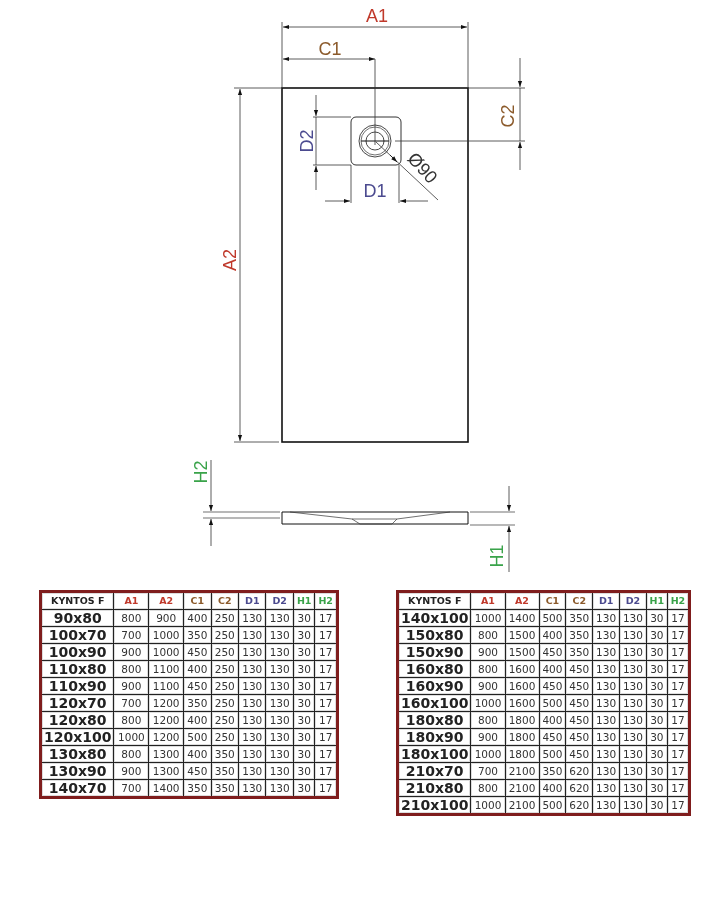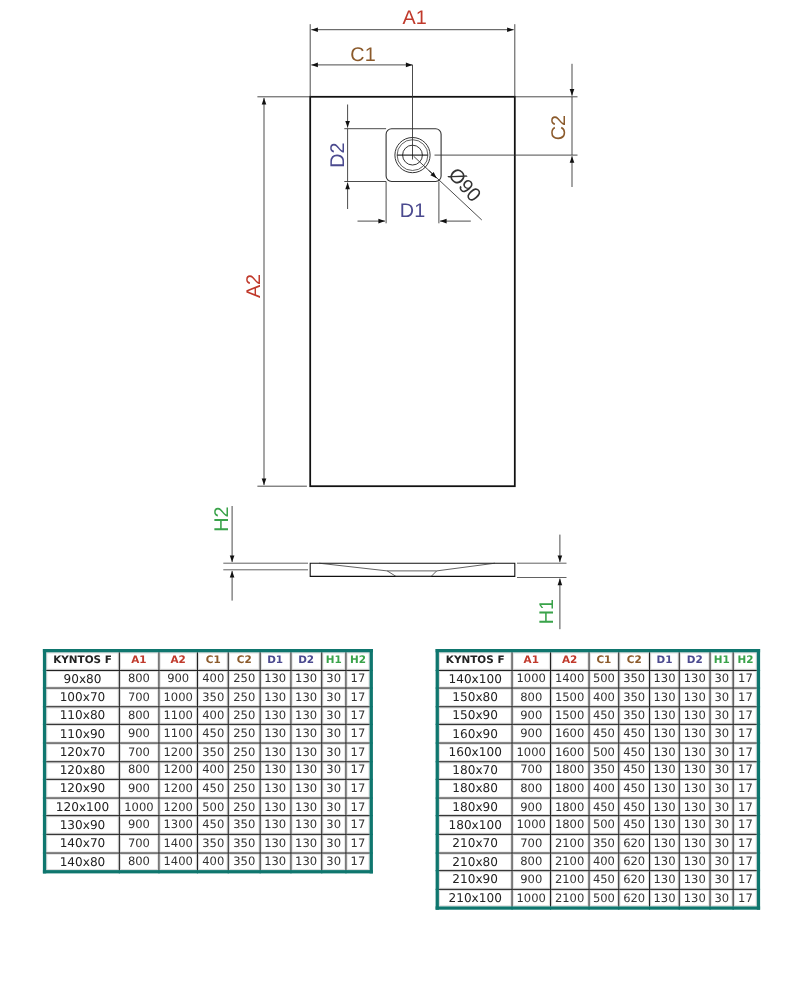--- a/index.html
+++ b/index.html
@@ -1,22 +1,22 @@
 <!DOCTYPE html>
 <html><head>
   <meta charset="utf-8">
   <style>
     html, body { margin:0; padding:0; background:#fff; }
     body { width:722px; height:900px; position:relative; overflow:hidden; font-family:"Liberation Sans", sans-serif; }
     #drawing { position:absolute; left:0; top:0; width:722px; height:585px; }
     .lbl { font-family:"Liberation Sans", sans-serif; font-size:18px; }
-    table.spec { position:absolute; border-collapse:collapse; border:3px solid #0f766e; font-family:"DejaVu Sans", sans-serif; font-size:10.5px; color:#333; }
+    table.spec { position:absolute; border-collapse:collapse; border:3px solid #7f1d1d; font-family:"DejaVu Sans", sans-serif; font-size:10.5px; color:#333; }
     table.spec td, table.spec th { border:1.5px solid #222; height:15.6px; padding:0 2px; text-align:center; font-weight:normal; box-shadow: inset 0 0 0 1px #ddd; }
     table.spec th { font-size:9.5px; font-weight:bold; }
-    table.spec td.model { font-weight:normal; color:#222; font-size:11px;margin-top:24px; }
+    table.spec td.model { font-weight:bold; color:#222; font-size:14px;margin-top:24px; }
     #table-left { left:39px; top:590px; width:300px; }
     #table-right { left:396px; top:590px; width:295px; }
     .c-model { width:62px; }
   </style>
 </head>
 <body>
 
 <svg id="drawing" viewBox="0 0 722 585" xmlns="http://www.w3.org/2000/svg">
   <defs>
     <marker id="arr" viewBox="0 0 10 10" refX="10" refY="5" markerWidth="9" markerHeight="6" orient="auto-start-reverse" markerUnits="userSpaceOnUse">
@@ -122,20 +122,31 @@
         <td>700</td>
         <td>1000</td>
         <td>350</td>
         <td>250</td>
         <td>130</td>
         <td>130</td>
         <td>30</td>
         <td>17</td>
       </tr>
       <tr>
+        <td class="model">100x90</td>
+        <td>900</td>
+        <td>1000</td>
+        <td>450</td>
+        <td>250</td>
+        <td>130</td>
+        <td>130</td>
+        <td>30</td>
+        <td>17</td>
+      </tr>
+      <tr>
         <td class="model">110x80</td>
         <td>800</td>
         <td>1100</td>
         <td>400</td>
         <td>250</td>
         <td>130</td>
         <td>130</td>
         <td>30</td>
         <td>17</td>
       </tr>
@@ -166,36 +177,36 @@
         <td>800</td>
         <td>1200</td>
         <td>400</td>
         <td>250</td>
         <td>130</td>
         <td>130</td>
         <td>30</td>
         <td>17</td>
       </tr>
       <tr>
-        <td class="model">120x90</td>
-        <td>900</td>
+        <td class="model">120x100</td>
+        <td>1000</td>
         <td>1200</td>
-        <td>450</td>
-        <td>250</td>
-        <td>130</td>
-        <td>130</td>
-        <td>30</td>
-        <td>17</td>
-      </tr>
-      <tr>
-        <td class="model">120x100</td>
-        <td>1000</td>
-        <td>1200</td>
-        <td>500</td>
-        <td>250</td>
+        <td>500</td>
+        <td>250</td>
+        <td>130</td>
+        <td>130</td>
+        <td>30</td>
+        <td>17</td>
+      </tr>
+      <tr>
+        <td class="model">130x80</td>
+        <td>800</td>
+        <td>1300</td>
+        <td>400</td>
+        <td>350</td>
         <td>130</td>
         <td>130</td>
         <td>30</td>
         <td>17</td>
       </tr>
       <tr>
         <td class="model">130x90</td>
         <td>900</td>
         <td>1300</td>
         <td>450</td>
@@ -203,31 +214,20 @@
         <td>130</td>
         <td>130</td>
         <td>30</td>
         <td>17</td>
       </tr>
       <tr>
         <td class="model">140x70</td>
         <td>700</td>
         <td>1400</td>
         <td>350</td>
-        <td>350</td>
-        <td>130</td>
-        <td>130</td>
-        <td>30</td>
-        <td>17</td>
-      </tr>
-      <tr>
-        <td class="model">140x80</td>
-        <td>800</td>
-        <td>1400</td>
-        <td>400</td>
         <td>350</td>
         <td>130</td>
         <td>130</td>
         <td>30</td>
         <td>17</td>
       </tr>
     </tbody>
 </table>
 
 <table class="spec" id="table-right">
@@ -272,46 +272,46 @@
         <td>900</td>
         <td>1500</td>
         <td>450</td>
         <td>350</td>
         <td>130</td>
         <td>130</td>
         <td>30</td>
         <td>17</td>
       </tr>
       <tr>
+        <td class="model">160x80</td>
+        <td>800</td>
+        <td>1600</td>
+        <td>400</td>
+        <td>450</td>
+        <td>130</td>
+        <td>130</td>
+        <td>30</td>
+        <td>17</td>
+      </tr>
+      <tr>
         <td class="model">160x90</td>
         <td>900</td>
         <td>1600</td>
         <td>450</td>
         <td>450</td>
         <td>130</td>
         <td>130</td>
         <td>30</td>
         <td>17</td>
       </tr>
       <tr>
         <td class="model">160x100</td>
         <td>1000</td>
         <td>1600</td>
         <td>500</td>
-        <td>450</td>
-        <td>130</td>
-        <td>130</td>
-        <td>30</td>
-        <td>17</td>
-      </tr>
-      <tr>
-        <td class="model">180x70</td>
-        <td>700</td>
-        <td>1800</td>
-        <td>350</td>
         <td>450</td>
         <td>130</td>
         <td>130</td>
         <td>30</td>
         <td>17</td>
       </tr>
       <tr>
         <td class="model">180x80</td>
         <td>800</td>
         <td>1800</td>
@@ -360,31 +360,20 @@
         <td>800</td>
         <td>2100</td>
         <td>400</td>
         <td>620</td>
         <td>130</td>
         <td>130</td>
         <td>30</td>
         <td>17</td>
       </tr>
       <tr>
-        <td class="model">210x90</td>
-        <td>900</td>
-        <td>2100</td>
-        <td>450</td>
-        <td>620</td>
-        <td>130</td>
-        <td>130</td>
-        <td>30</td>
-        <td>17</td>
-      </tr>
-      <tr>
         <td class="model">210x100</td>
         <td>1000</td>
         <td>2100</td>
         <td>500</td>
         <td>620</td>
         <td>130</td>
         <td>130</td>
         <td>30</td>
         <td>17</td>
       </tr>

